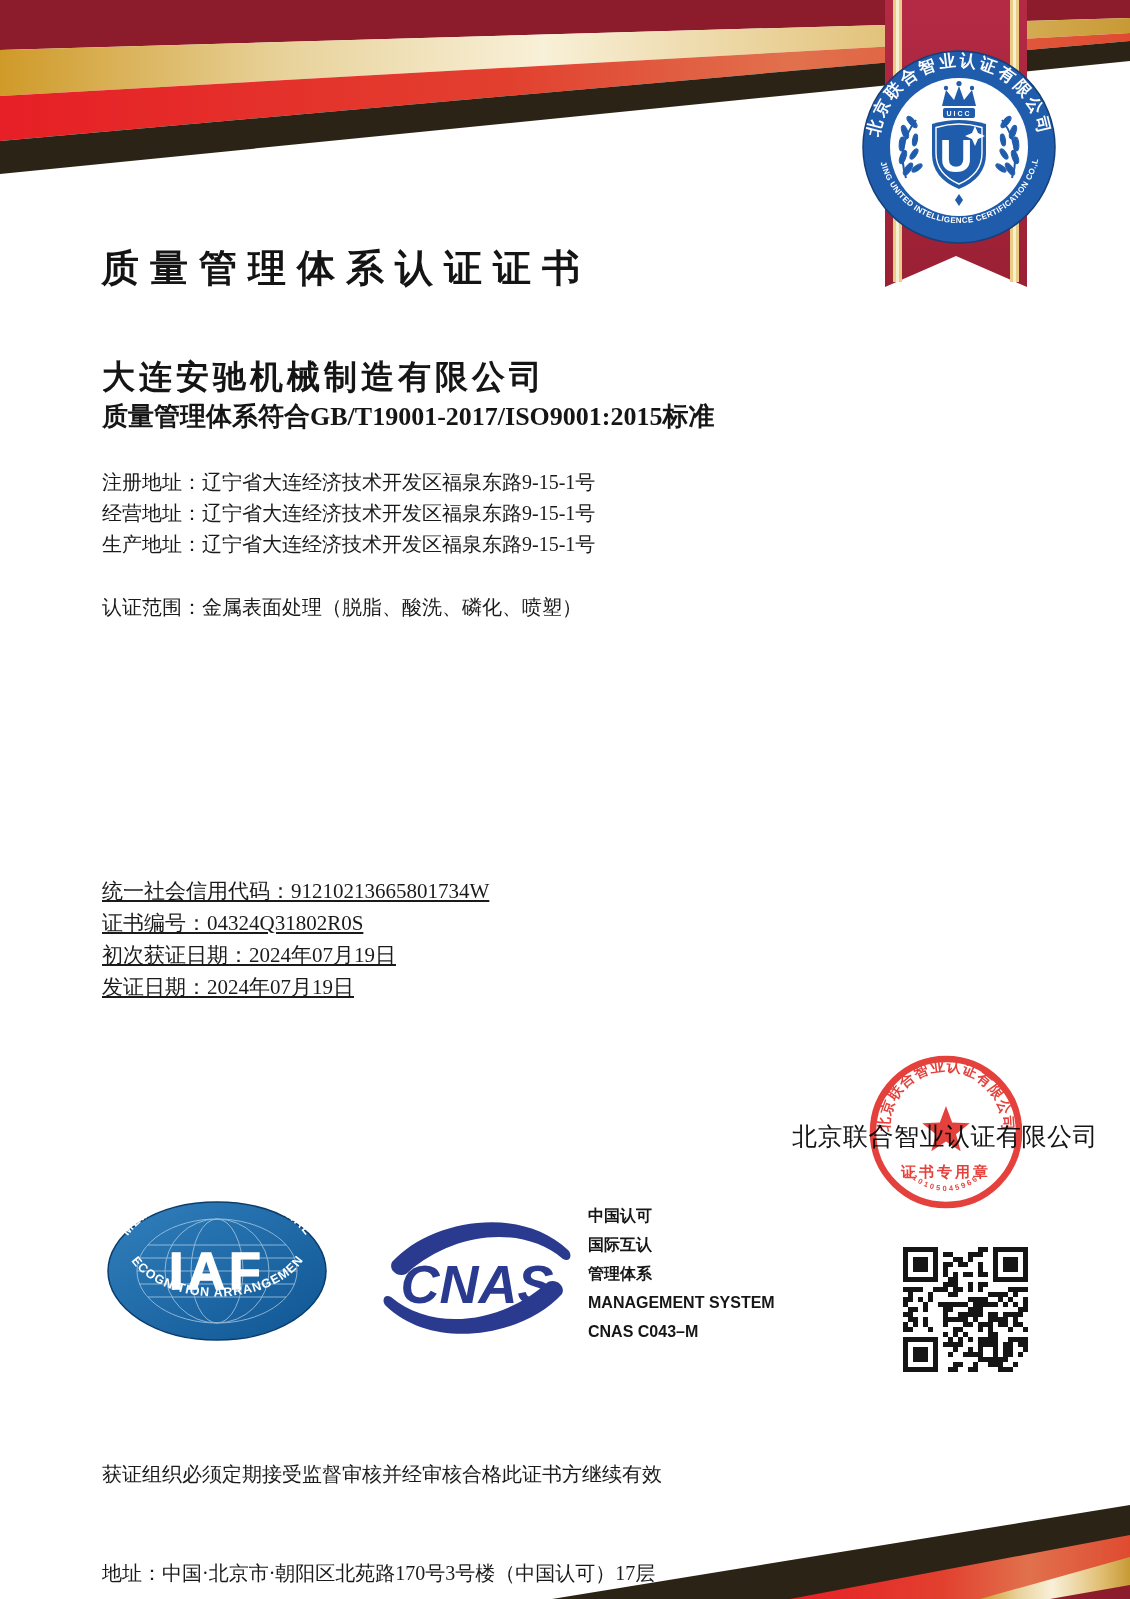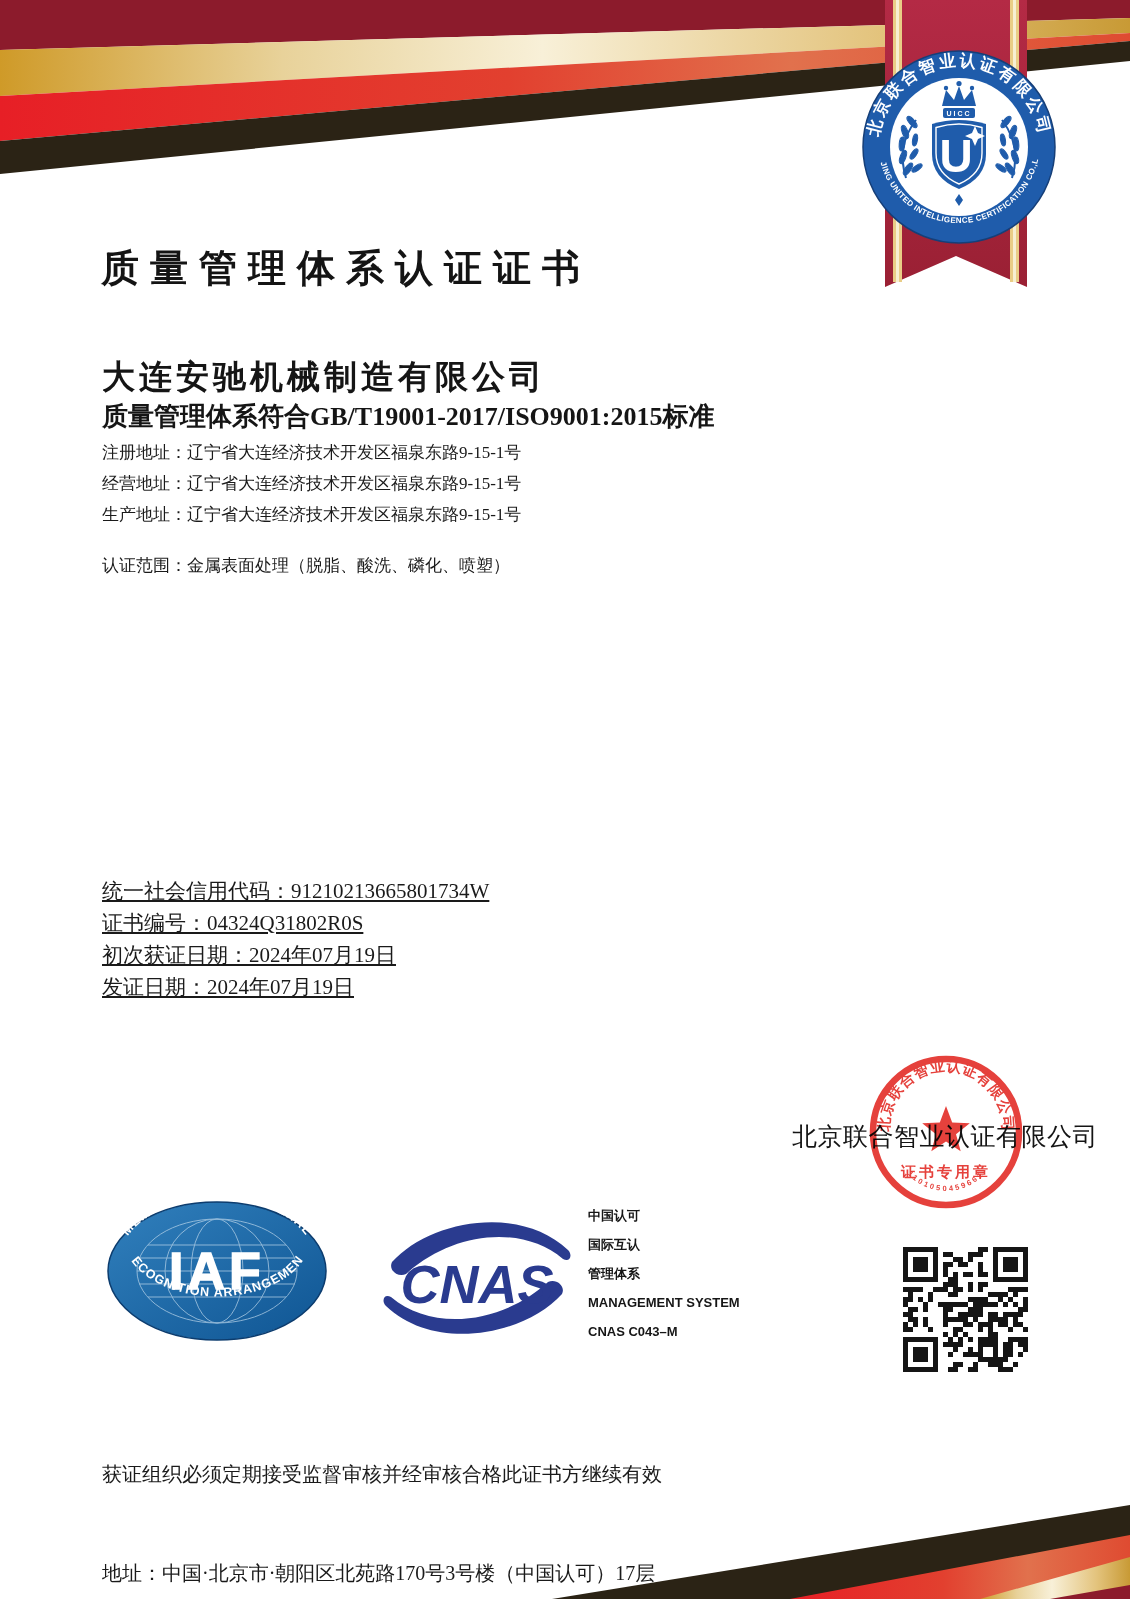--- a/index.html
+++ b/index.html
@@ -8,27 +8,27 @@
     background:#ffffff;overflow:hidden;
     font-family:"Liberation Serif","DejaVu Serif",serif;color:#111;
   }
   .abs{position:absolute;}
   
   .title{
     left:101px;top:243px;font-size:38px;font-weight:bold;letter-spacing:11px;color:#141414;
   }
   .company{left:102px;top:355px;font-size:33px;font-weight:bold;letter-spacing:4px;color:#151515;}
   .standard{left:102px;top:399px;font-size:26px;font-weight:bold;color:#151515;}
-  .addr-block{left:102px;top:437px;font-size:17px;line-height:31px;color:#1a1a1a;}
-  .scope-line{margin-top:20px;font-family:Liberation Serif, serif;}
+  .addr-block{left:102px;top:467px;font-size:20px;line-height:31px;color:#1a1a1a;}
+  .scope-line{margin-top:32px;font-family:Liberation Serif, serif;}
   .details-block{left:102px;top:875px;font-size:21px;line-height:32px;color:#1a1a1a;text-decoration:underline;}
   .issuer-line{left:792px;top:1120px;font-size:25px;letter-spacing:0.5px;color:#141414;white-space:nowrap;}
   .accred-block{
     left:588px;top:1201px;font-family:"Liberation Sans","DejaVu Sans",sans-serif;
-    font-size:13px;font-weight:bold;line-height:29px;color:#161616;
+    font-size:16px;font-weight:bold;line-height:29px;color:#161616;
   }
   .footer-block{left:102px;top:1392px;font-size:20px;line-height:33px;color:#1a1a1a;white-space:pre-wrap;}
   
   .stamp-svg{mix-blend-mode:multiply;opacity:0.94;}
   svg text{font-family:"Liberation Sans","DejaVu Sans",sans-serif;}
 </style>
 </head>
 <body>
 
 <div class="page">

